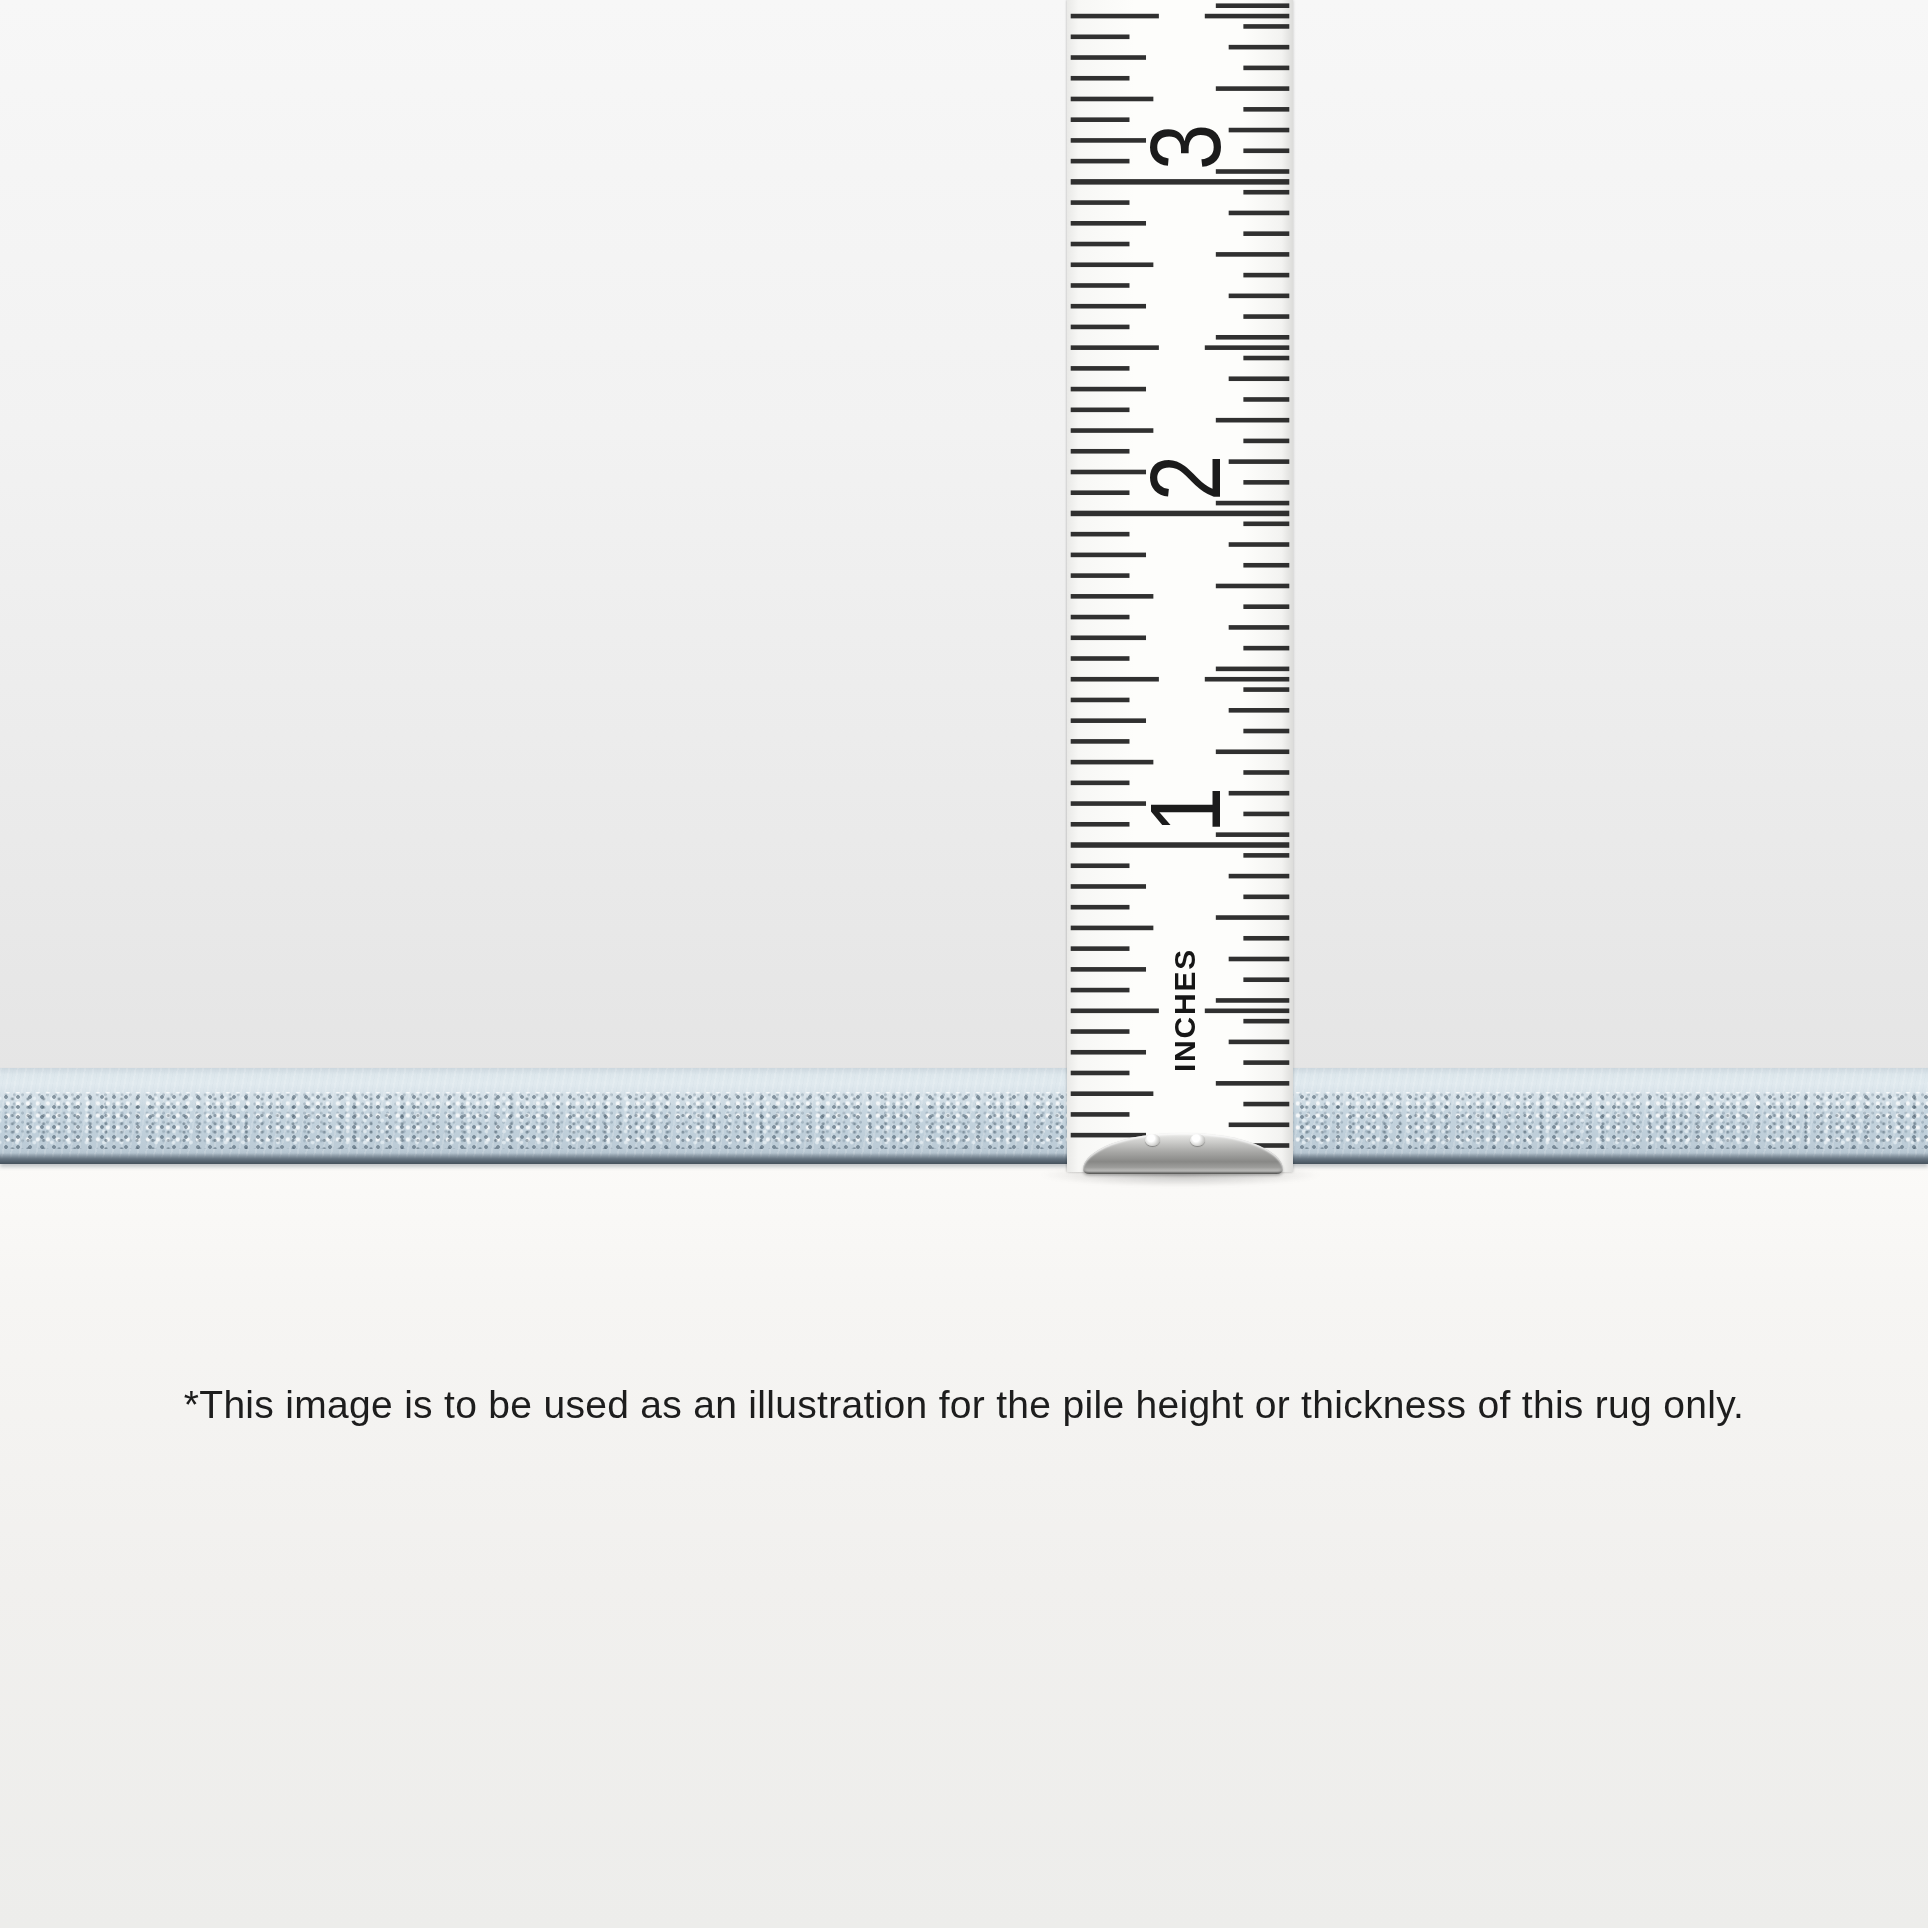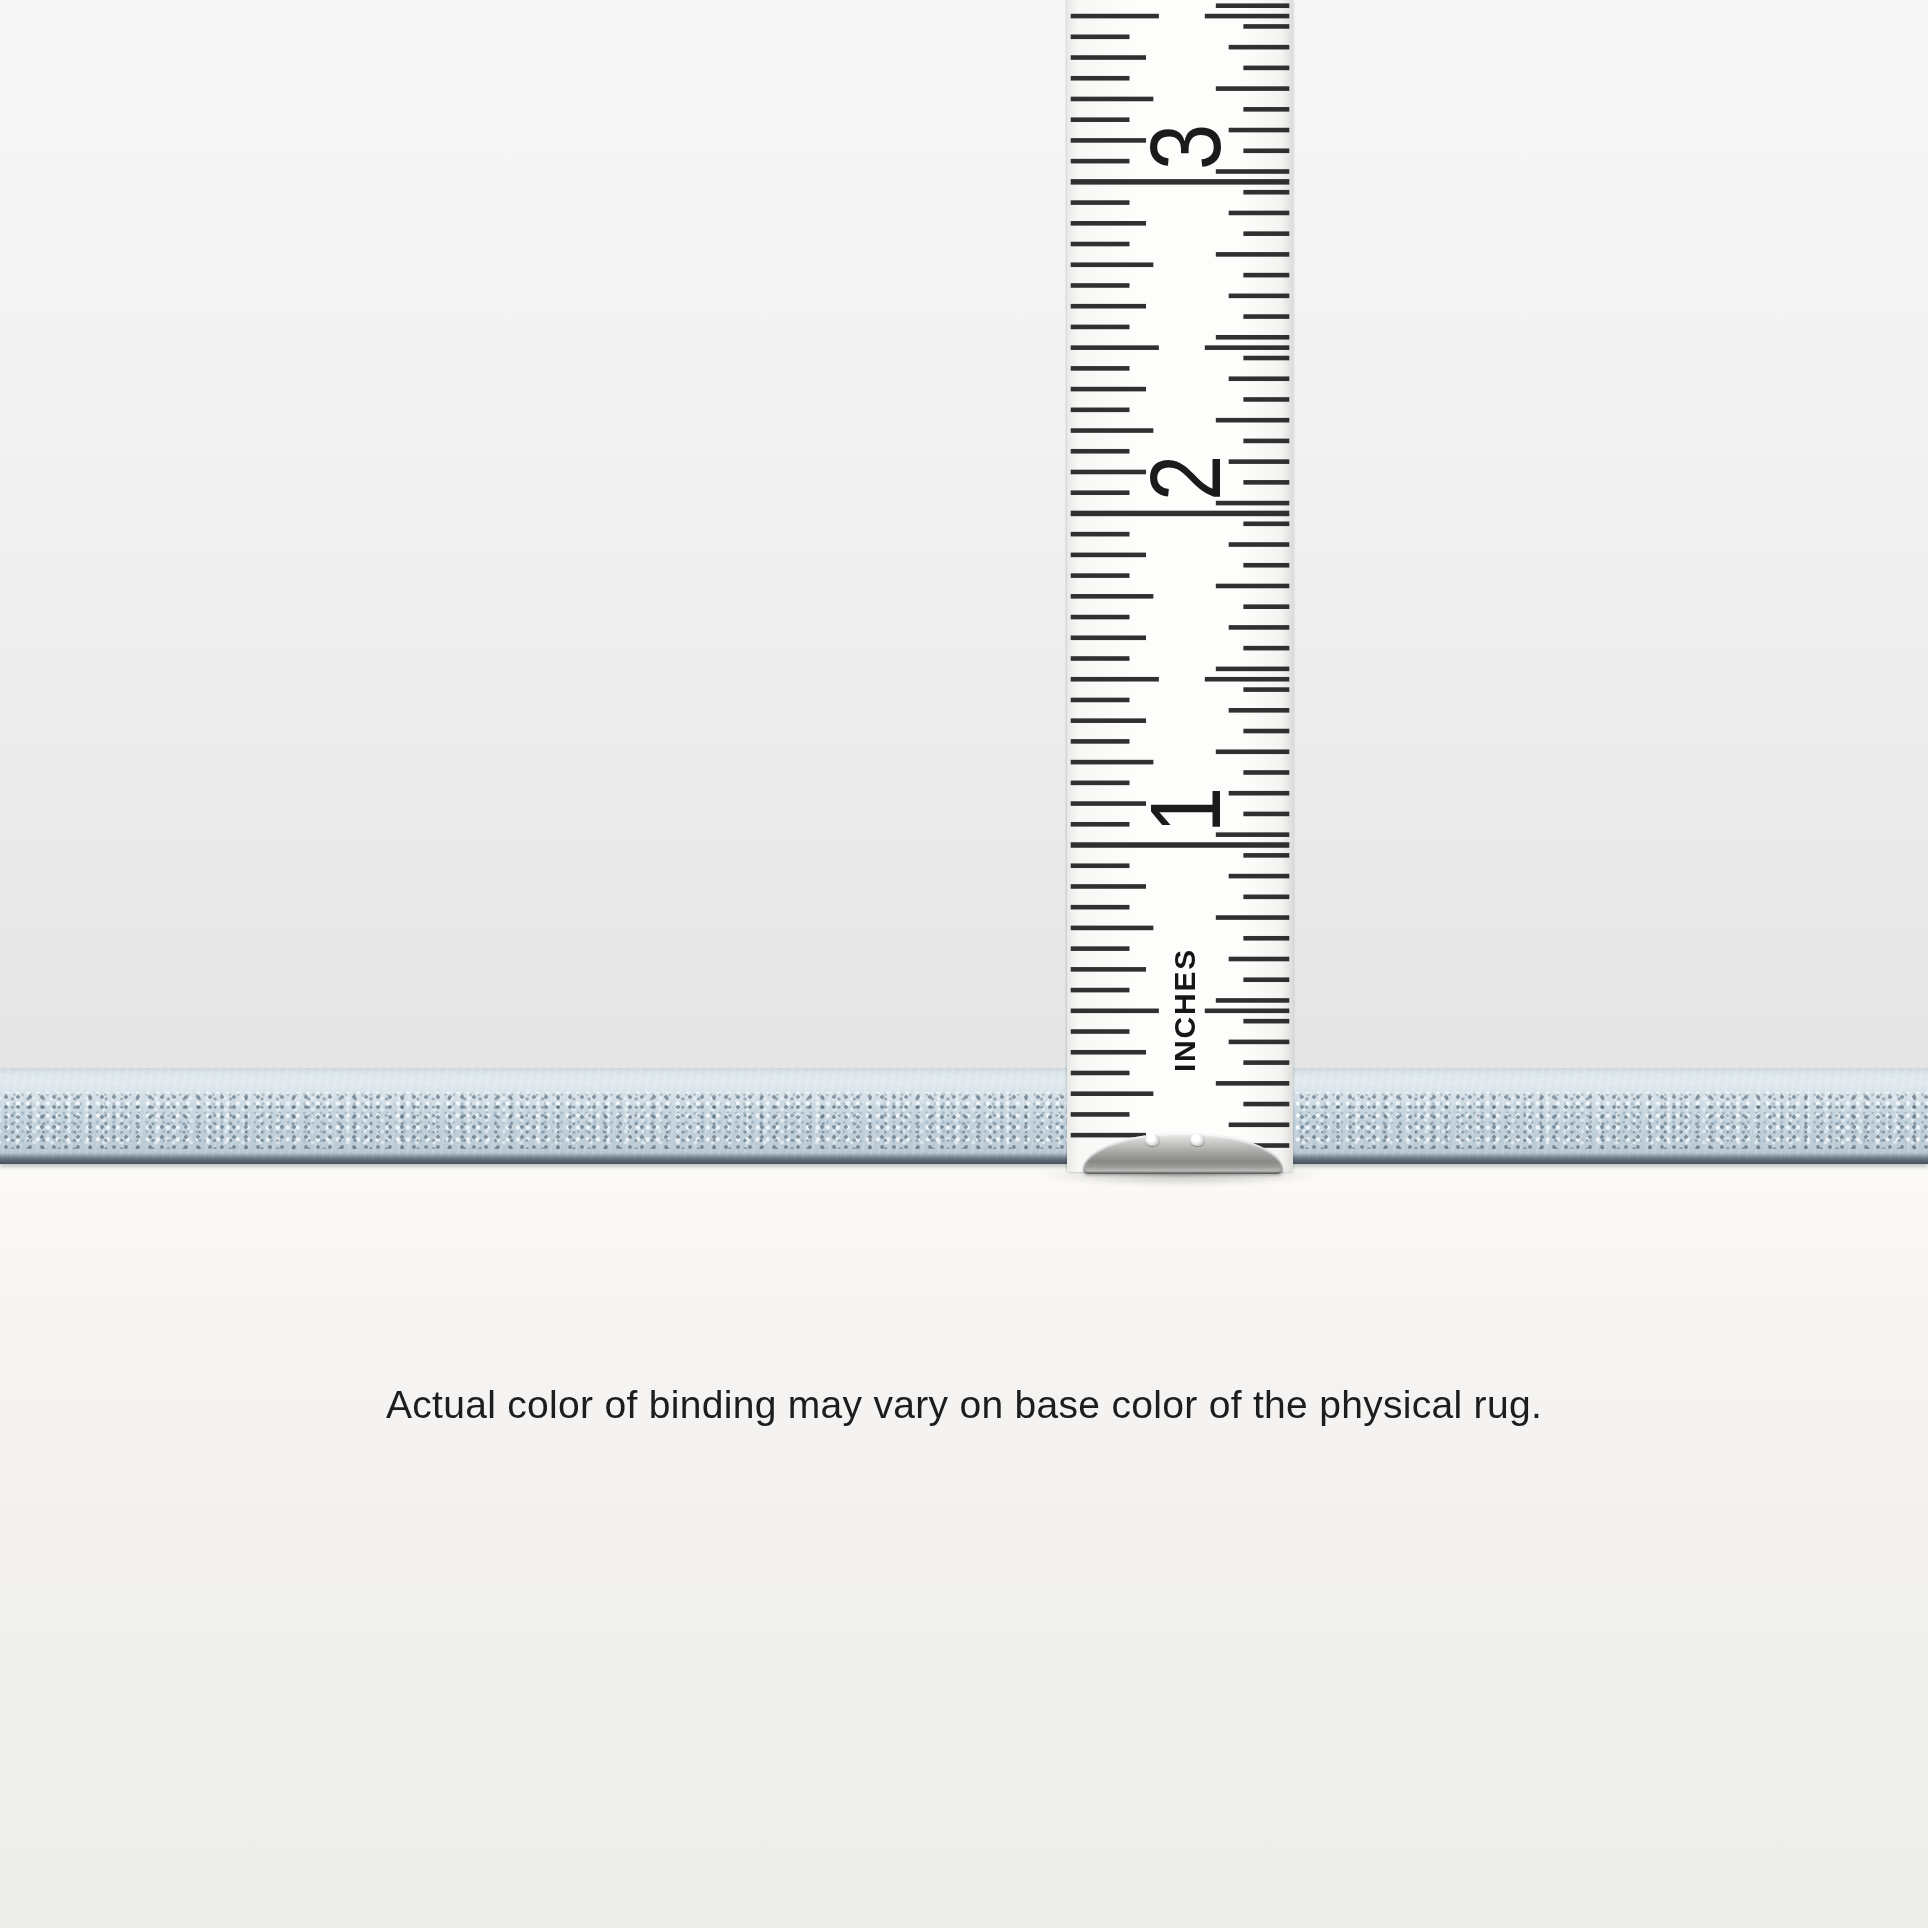--- a/index.html
+++ b/index.html
@@ -231,17 +231,17 @@
         <div class="ruler-number" style="left: 118px; top: 147px;">3</div>
       </div>
     <div class="ruler-unit">INCHES</div>
     <div class="ruler-clip">
       <div class="rivet r1"></div>
       <div class="rivet r2"></div>
     </div>
   </div>
 
   <div class="caption">
-    <div>Actual color of binding may vary on base color of the physical rug.</div>
+    <div>*This image is to be used as an illustration for the pile height or thickness of this rug only.</div>
   </div>
 
 </div>
 
 
 </body></html>

